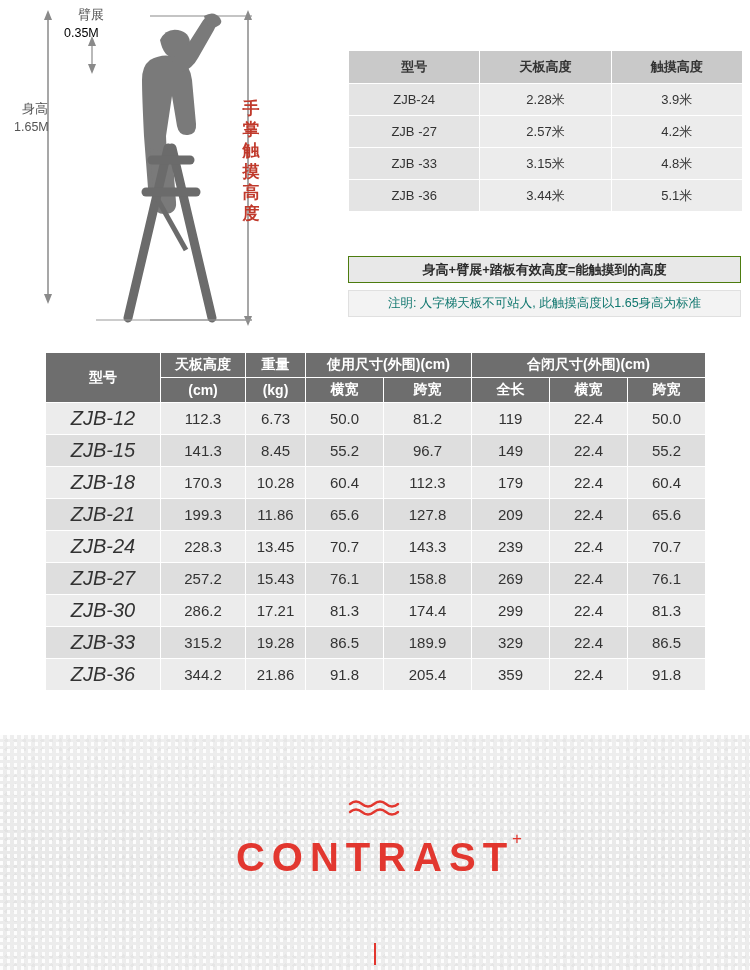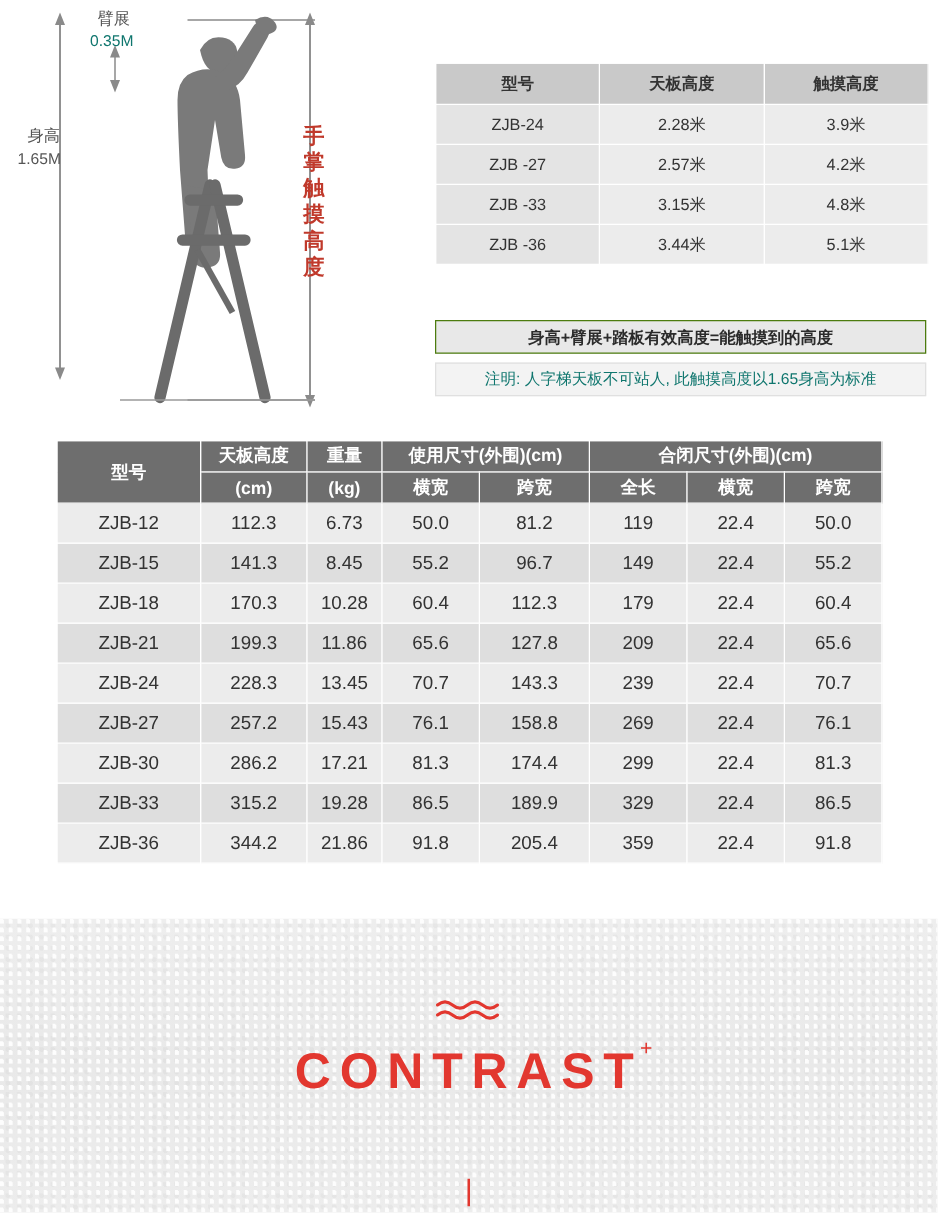--- a/index.html
+++ b/index.html
@@ -126,21 +126,21 @@
   }
   table.main td {
     border: 1px solid #ffffff;
     text-align: center;
     font-size: 15px;
     color: #333333;
     height: 29px;
   }
   table.main tr.odd td { background: #ececec; }
   table.main tr.even td { background: #dedede; }
-  table.main td.model { font-size: 15px; }
+  table.main td.model { font-size: 20px; font-style: italic; }
 
   
   .banner {
     position: absolute;
     left: 0;
     top: 735px;
     width: 750px;
     height: 235px;
     background:
       radial-gradient(circle at 20% 30%, rgba(255,255,255,.9) 0 2px, transparent 2px),
@@ -228,21 +228,21 @@
           <line x1="146" y1="192" x2="196" y2="192"></line>
         </g>
         <g stroke="#6b6b6b" stroke-width="5" fill="none">
           <line x1="158" y1="200" x2="186" y2="250"></line>
         </g>
 
         <line x1="96" y1="320" x2="252" y2="320" stroke="#9a9a9a" stroke-width="1.2"></line>
       </svg>
 
       <div style="position:absolute;left:78px;top:6px;font-size:13px;color:#555;">臂展</div>
-      <div style="position:absolute;left:72px;top:26px;font-size:12.5px;color:#0f766e;">0.35M</div>
+      <div style="position:absolute;left:64px;top:26px;font-size:12.5px;color:#000000;">0.35M</div>
       <div style="position:absolute;left:22px;top:100px;font-size:13px;color:#555;">身高</div>
       <div style="position:absolute;left:14px;top:120px;font-size:12.5px;color:#555;">1.65M</div>
       <div style="position:absolute;left:240px;top:98px;width:22px;font-size:17px;font-weight:bold;color:#c0392b;line-height:21px;text-align:center;letter-spacing:0;">手掌触摸高度</div>
     </div>
 
     <div class="top-table-wrap">
       <table class="tbl top-table">
         <thead>
           <tr>
             <th>型号</th>

